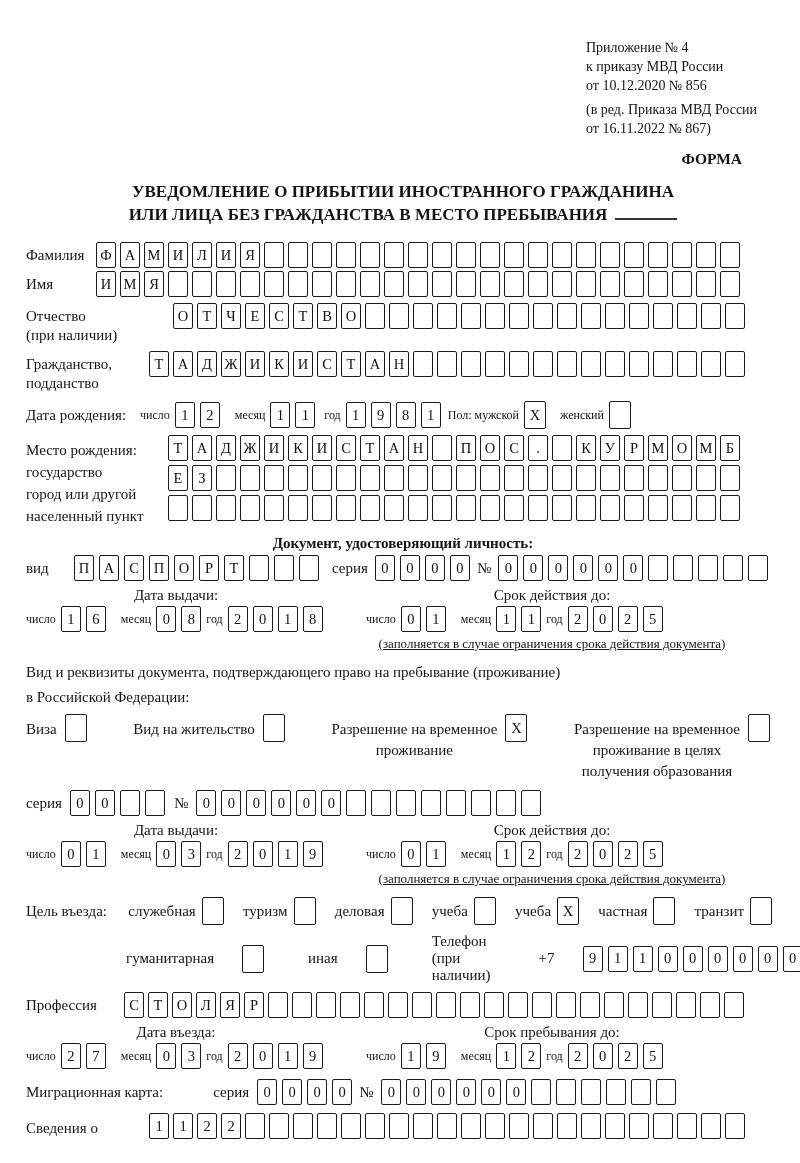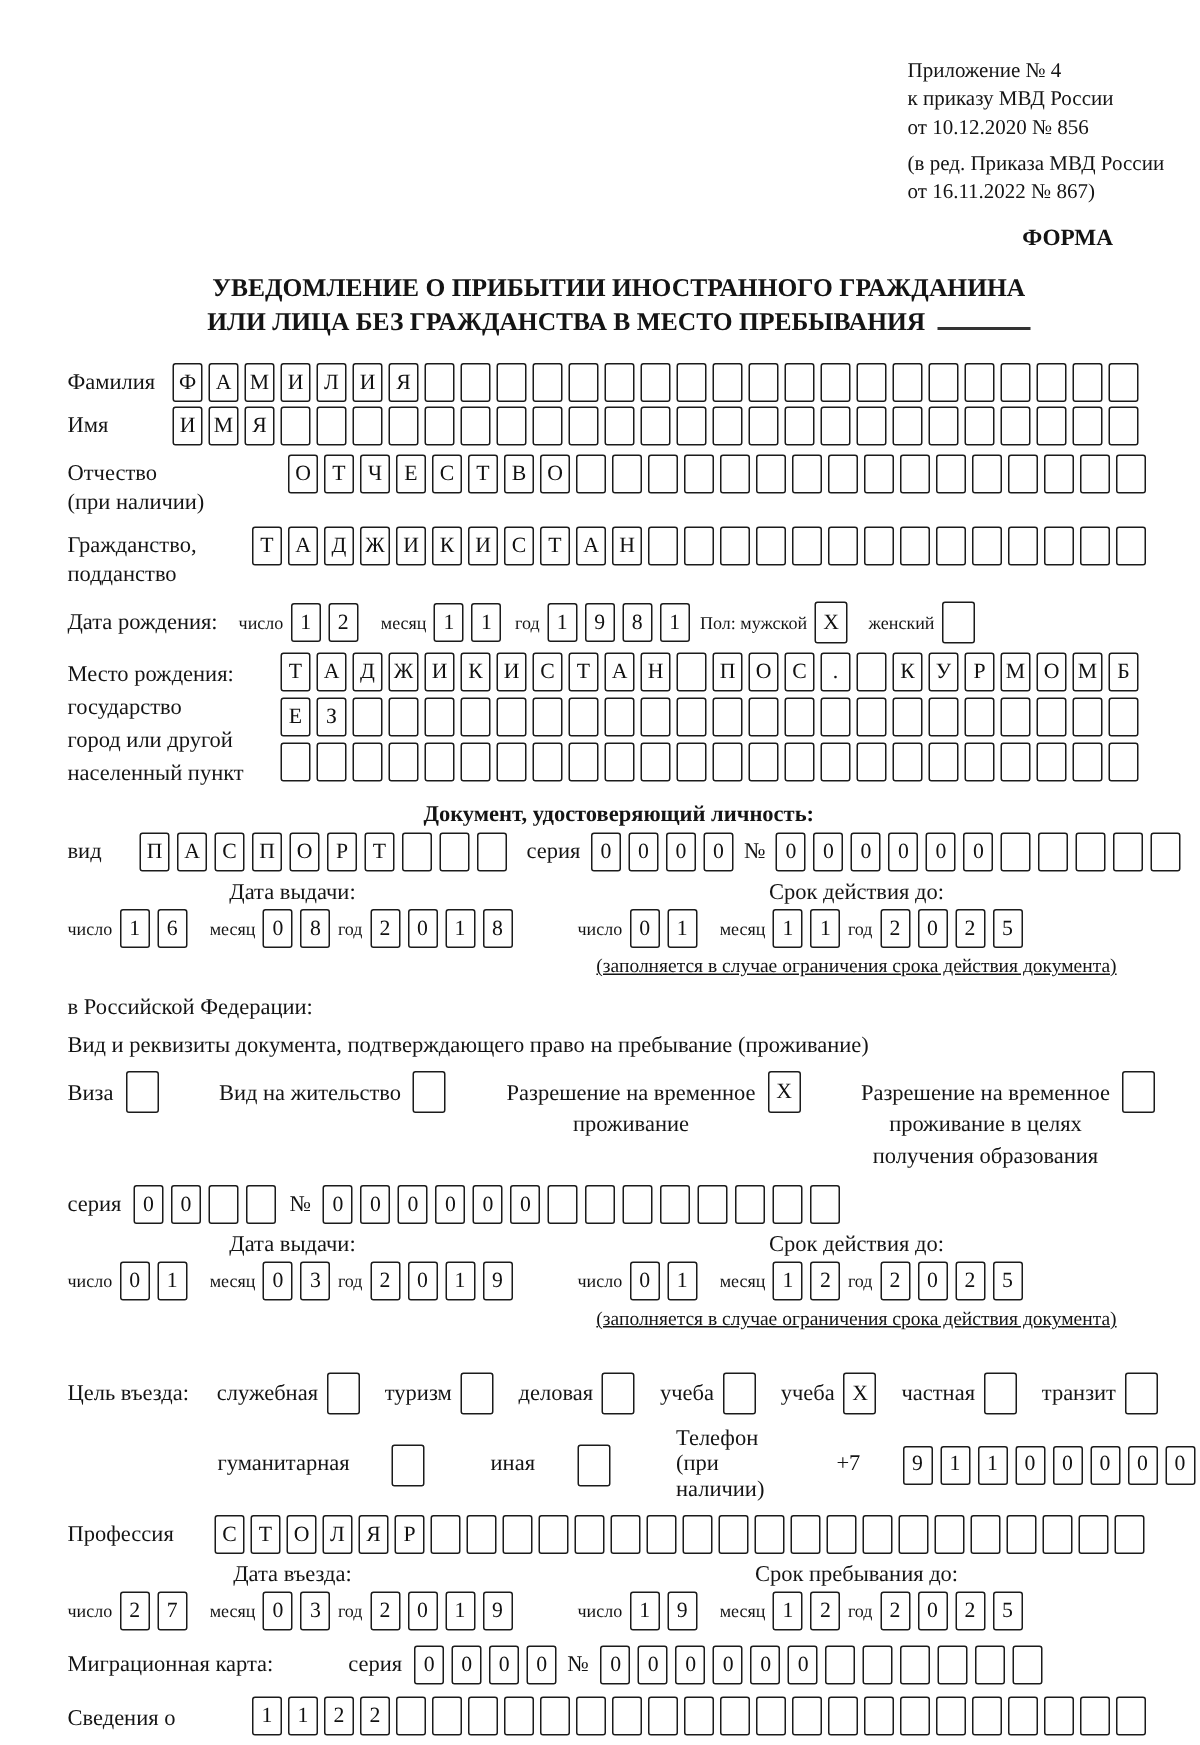--- a/index.html
+++ b/index.html
@@ -2,21 +2,21 @@
 <html lang="ru"><head>
 <meta charset="utf-8">
 <style>
   * { margin:0; padding:0; box-sizing:border-box; }
   html,body { background:#ffffff; }
   body {
     width:800px; height:1163px;
     font-family:"Liberation Serif", serif;
     color:#141414; overflow:hidden;
   }
-  .page { position:relative; width:800px; height:1022px; padding:38px 20px 0 45px; background:#fff; }
+  .page { position:relative; width:800px; height:1022px; padding:38px 20px 0 26px; background:#fff; }
 
   
   .ref-block { margin-left:560px; font-size:14px; line-height:19px; }
   .ref-block2 { margin-left:560px; margin-top:5px; font-size:14px; line-height:19px; }
   .forma { text-align:right; padding-right:38px; margin-top:12px; font-weight:bold; font-size:15.5px; }
 
   
   .title { text-align:center; margin-top:12px; font-weight:bold; font-size:17px; line-height:23px; }
   .title-underline { display:inline-block; width:62px; border-bottom:2px solid #333; height:14px; margin-left:8px; }
   .sec-heading { margin-top:24px; font-weight:bold; font-size:15.5px; letter-spacing:0.2px; }
@@ -58,21 +58,21 @@
   .d-note { font-size:13px; text-align:center; margin-top:4px; white-space:nowrap;text-decoration:underline; }
 
   
   .intro { font-size:15px; line-height:25px; margin-top:8px; }
   .opts { display:flex; justify-content:space-between; margin-top:4px; padding-right:6px; }
   .opt { display:flex; align-items:flex-start; }
   .opt .olbl { font-size:15px; line-height:21px; padding-top:5px; margin-right:8px; white-space:pre-line; text-align:center; }
   .opt .olbl.left1 { text-align:left; }
 
   
-  .purpose { display:flex; align-items:center; justify-content:space-between; margin-top:28px; padding-right:4px; }
+  .purpose { display:flex; align-items:center; justify-content:space-between; margin-top:10px; padding-right:4px; }
   .purpose .plbl { font-size:15px; margin-right:6px; }
   .pgroup { display:flex; align-items:center; }
   .purpose2 { display:flex; align-items:center; margin-top:8px; margin-left:100px;gap:20px; }
   .purpose2 .plbl { font-size:15px; margin-right:8px; }
   .purpose2 .gap { width:34px; } .purpose2 .gap2 { width:46px; }
   .lbl-multiline div { font-size:15px; line-height:22px; }
   .ml50 { margin-left:50px; }
   .pt4 { padding-top:4px; }
 </style>
 </head>
@@ -431,22 +431,22 @@
             <span class="cell">0</span>
             <span class="cell">2</span>
             <span class="cell">5</span>
           </span>
       </div>
       <div class="d-note">(заполняется в случае ограничения срока действия документа)</div>
     </div>
   </div>
 
   <div class="intro">
+    <div>Вид и реквизиты документа, подтверждающего право на пребывание (проживание)</div>
     <div>в Российской Федерации:</div>
-    <div>Вид и реквизиты документа, подтверждающего право на пребывание (проживание)</div>
   </div>
 
   <div class="opts">
     <div class="opt">
       <span class="olbl left1">Виза</span>
       <span class="cells cb">
           <span class="cell"></span>
         </span>
     </div>
     <div class="opt">

